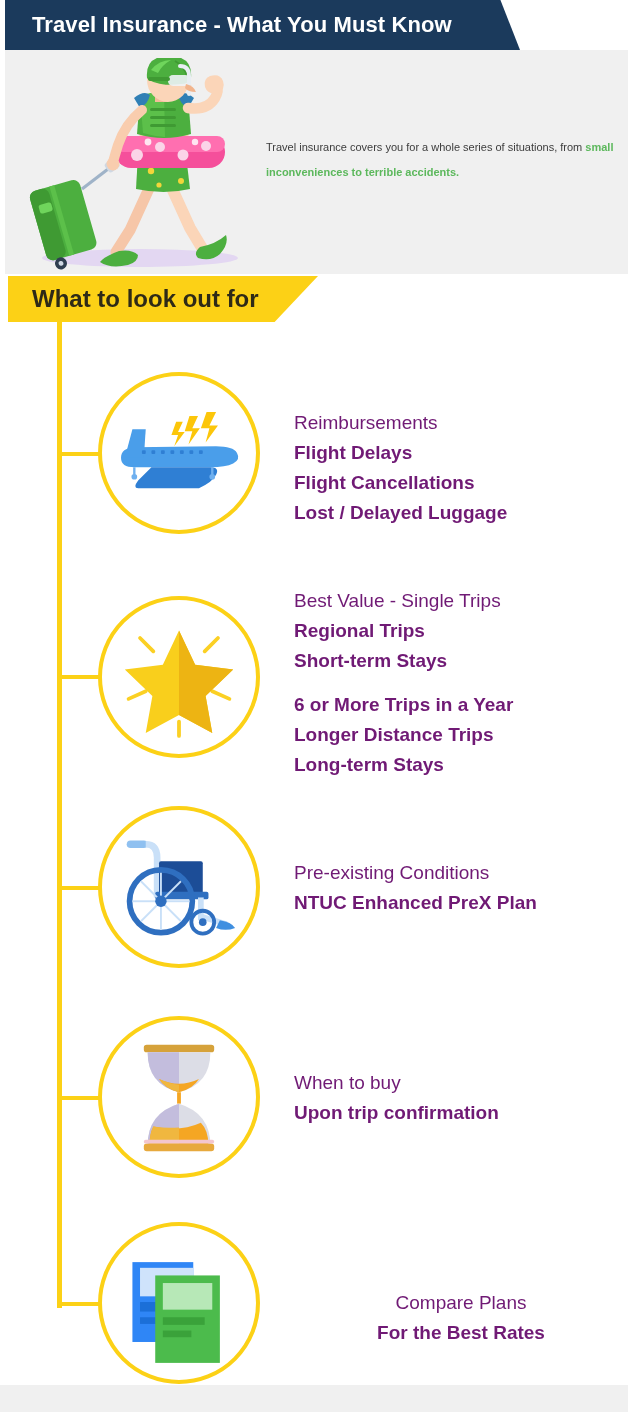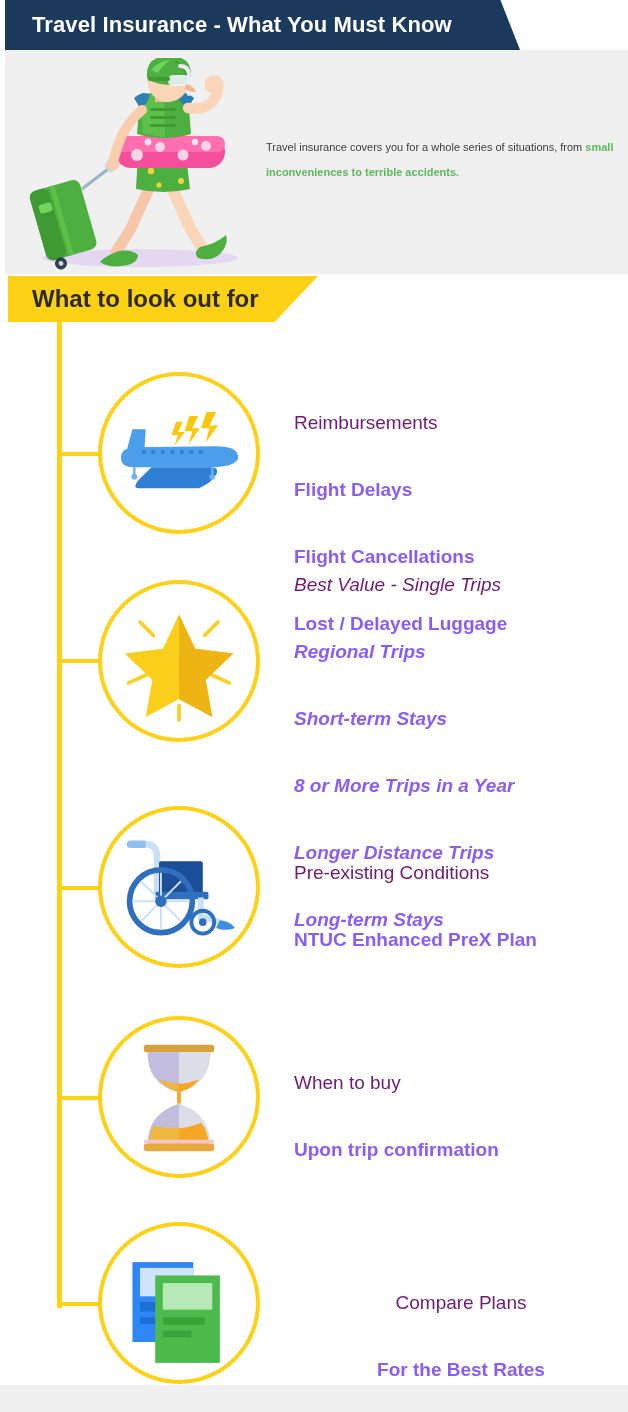--- a/index.html
+++ b/index.html
@@ -155,24 +155,23 @@
   .t-head {
     font-size: 19px;
     line-height: 30px;
     color: #701a75;
     font-weight: normal;
     white-space: nowrap;
   }
   .t-sub {
     font-size: 19px;
     line-height: 30px;
-    color: #8b5cf6;
+    color: #701a75;
     font-weight: bold;
     white-space: nowrap;
-    margin-top: 37px;
   }
 
   
   .footer-strip {
     position: absolute;
     left: 0;
     top: 1385px;
     width: 628px;
     height: 27px;
     background: #f0f0f0;
@@ -313,21 +312,21 @@
     <div class="item-text" style="top:36px;">
       <div class="grp">
         <div class="t-head">Reimbursements</div>
         <div class="t-sub">Flight Delays</div>
         <div class="t-sub">Flight Cancellations</div>
         <div class="t-sub">Lost / Delayed Luggage</div>
       </div>
     </div>
   </div>
 
-  <div class="item-row" style="top:258px;height:200px;font-style:italic;">
+  <div class="item-row" style="top:274px;height:200px;">
     <div class="branch" style="top:79px;"></div>
     <div class="icon-circle" style="top:0px;">
       <div class="icon-art">
         <svg viewBox="0 0 162 162" width="100%" height="100%" xmlns="http://www.w3.org/2000/svg">
           <g stroke="#fbd024" stroke-width="4" stroke-linecap="round">
             <line x1="40" y1="40" x2="54" y2="54"></line>
             <line x1="122" y1="40" x2="108" y2="54"></line>
             <line x1="28" y1="104" x2="46" y2="96"></line>
             <line x1="134" y1="104" x2="116" y2="96"></line>
             <line x1="81" y1="128" x2="81" y2="143"></line>
@@ -337,21 +336,21 @@
         </svg>
       </div>
     </div>
     <div class="item-text" style="top:-10px;">
       <div class="grp">
         <div class="t-head">Best Value - Single Trips</div>
         <div class="t-sub">Regional Trips</div>
         <div class="t-sub">Short-term Stays</div>
       </div>
       <div class="grp">
-        <div class="t-sub">8 or More Trips in a Year</div>
+        <div class="t-sub">6 or More Trips in a Year</div>
         <div class="t-sub">Longer Distance Trips</div>
         <div class="t-sub">Long-term Stays</div>
       </div>
     </div>
   </div>
 
   <div class="item-row" style="top:484px;height:170px;">
     <div class="branch" style="top:80px;"></div>
     <div class="icon-circle" style="top:0px;">
       <div class="icon-art">

